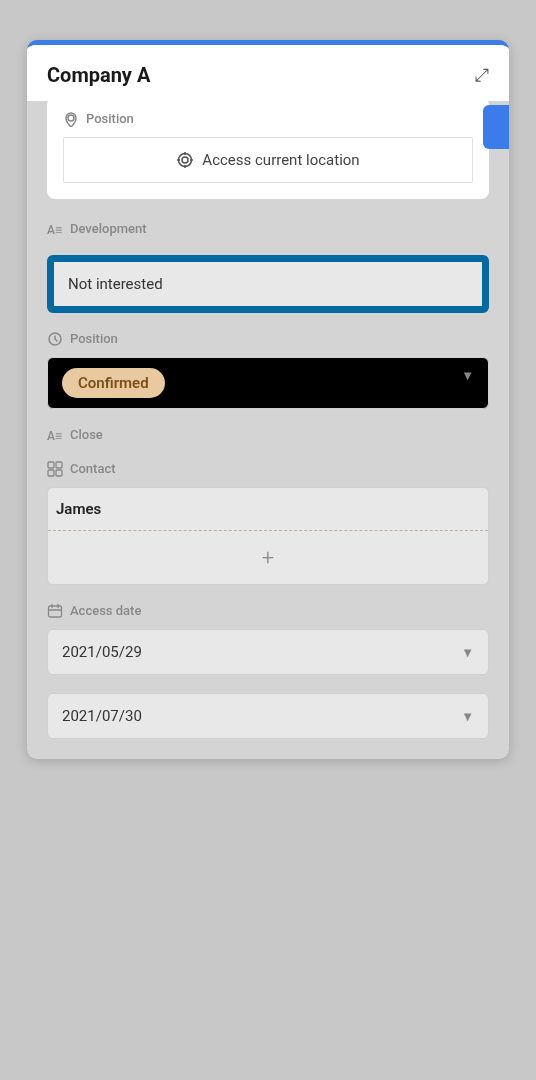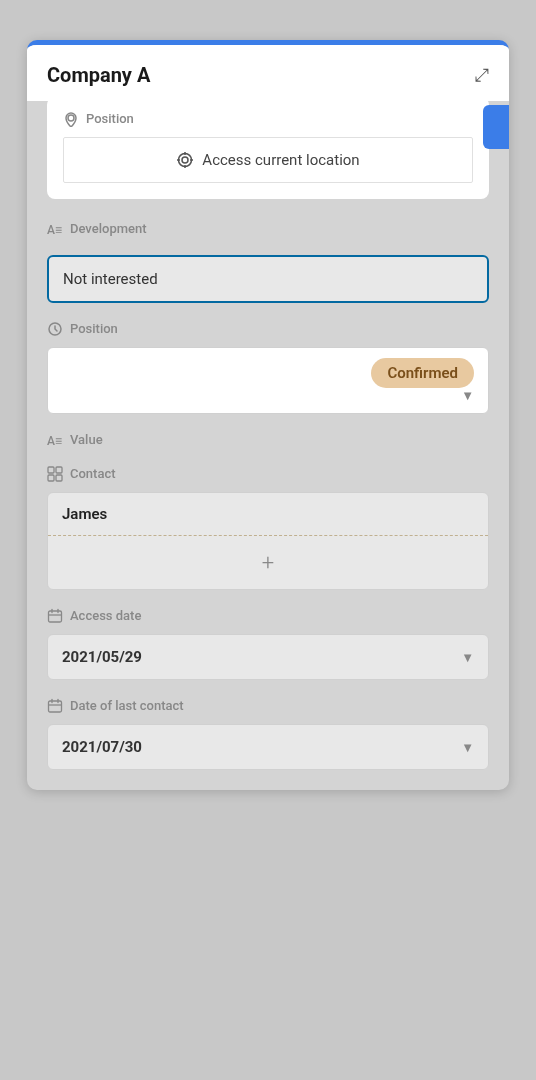--- a/index.html
+++ b/index.html
@@ -93,43 +93,42 @@
     }
 
     .field-section {
       margin-top: 18px;
     }
 
     .field-input {
       width: 100%;
       padding: 13px 14px;
       background: #e8e8e8;
-      border: 2px solid #0369a1;
+      border: 7px solid #0369a1;
       border-radius: 6px;
       font-size: 15px;
       color: #333;
       margin-top: 8px;
       outline: none;
     }
 
     .progress-select {
       width: 100%;
       padding: 10px 14px;
-      background: #ffffff;
+      background: #000000;
       border: 1px solid #d0d0d0;
       border-radius: 6px;
       font-size: 15px;
       color: #333;
       margin-top: 8px;
       outline: none;
       display: flex;
-      align-items: flex-end;
+      align-items: flex-start;
       justify-content: space-between;
       cursor: pointer;
-      flex-direction: column;
     }
 
     .confirmed-badge {
       background: #e8c9a0;
       color: #7a4f1a;
       padding: 6px 16px;
       border-radius: 20px;
       font-size: 15px;
       font-weight: 600;
     }
@@ -141,21 +140,21 @@
 
     .contact-card {
       background: #e8e8e8;
       border: 1px solid #d0d0d0;
       border-radius: 6px;
       margin-top: 8px;
       overflow: hidden;
     }
 
     .contact-name {
-      padding: 12px 14px;
+      padding: 12px 8px;
       font-size: 15px;
       font-weight: 600;
       color: #222;
       border-bottom: 1px dashed #c0b090;
     }
 
     .add-contact-btn {
       display: flex;
       align-items: center;
       justify-content: center;
@@ -178,21 +177,20 @@
       background: #e8e8e8;
       border: 1px solid #d0d0d0;
       border-radius: 6px;
       font-size: 15px;
       color: #333;
       margin-top: 8px;
       display: flex;
       align-items: center;
       justify-content: space-between;
       cursor: pointer;
-      font-weight: bold;
     }
 
     
     .side-btn {
       position: absolute;
       right: -2px;
       top: 60px;
       width: 28px;
       height: 44px;
       background: #3b7de8;
@@ -253,21 +251,21 @@
         <span class="confirmed-badge">Confirmed</span>
         <span class="dropdown-arrow">▼</span>
       </div>
     </div>
 
     <div class="field-section">
       <div class="section-label">
         <svg width="16" height="16" viewBox="0 0 16 16">
           <text x="0" y="13" font-size="12" fill="#888">A≡</text>
         </svg>
-        <span>Value</span>
+        <span>Close</span>
       </div>
     </div>
 
     <div class="field-section">
       <div class="section-label">
         <svg width="16" height="16" viewBox="0 0 16 16" fill="none">
           <rect x="1" y="1" width="6" height="6" rx="1" stroke="#888" stroke-width="1.3"></rect>
           <rect x="9" y="1" width="6" height="6" rx="1" stroke="#888" stroke-width="1.3"></rect>
           <rect x="1" y="9" width="6" height="6" rx="1" stroke="#888" stroke-width="1.3"></rect>
           <rect x="9" y="9" width="6" height="6" rx="1" stroke="#888" stroke-width="1.3"></rect>
@@ -292,29 +290,20 @@
         </svg>
         <span>Access date</span>
       </div>
       <div class="date-select">
         <span>2021/05/29</span>
         <span class="dropdown-arrow">▼</span>
       </div>
     </div>
 
     <div class="field-section">
-      <div class="section-label">
-        <svg width="16" height="16" viewBox="0 0 16 16" fill="none">
-          <rect x="1.5" y="3" width="13" height="11" rx="1.5" stroke="#888" stroke-width="1.3"></rect>
-          <line x1="1.5" y1="7" x2="14.5" y2="7" stroke="#888" stroke-width="1.3"></line>
-          <line x1="5" y1="1.5" x2="5" y2="4.5" stroke="#888" stroke-width="1.3" stroke-linecap="round"></line>
-          <line x1="11" y1="1.5" x2="11" y2="4.5" stroke="#888" stroke-width="1.3" stroke-linecap="round"></line>
-        </svg>
-        <span>Date of last contact</span>
-      </div>
       <div class="date-select">
         <span>2021/07/30</span>
         <span class="dropdown-arrow">▼</span>
       </div>
     </div>
 
   </div>
 
   <div class="side-btn"></div>
 </div>

